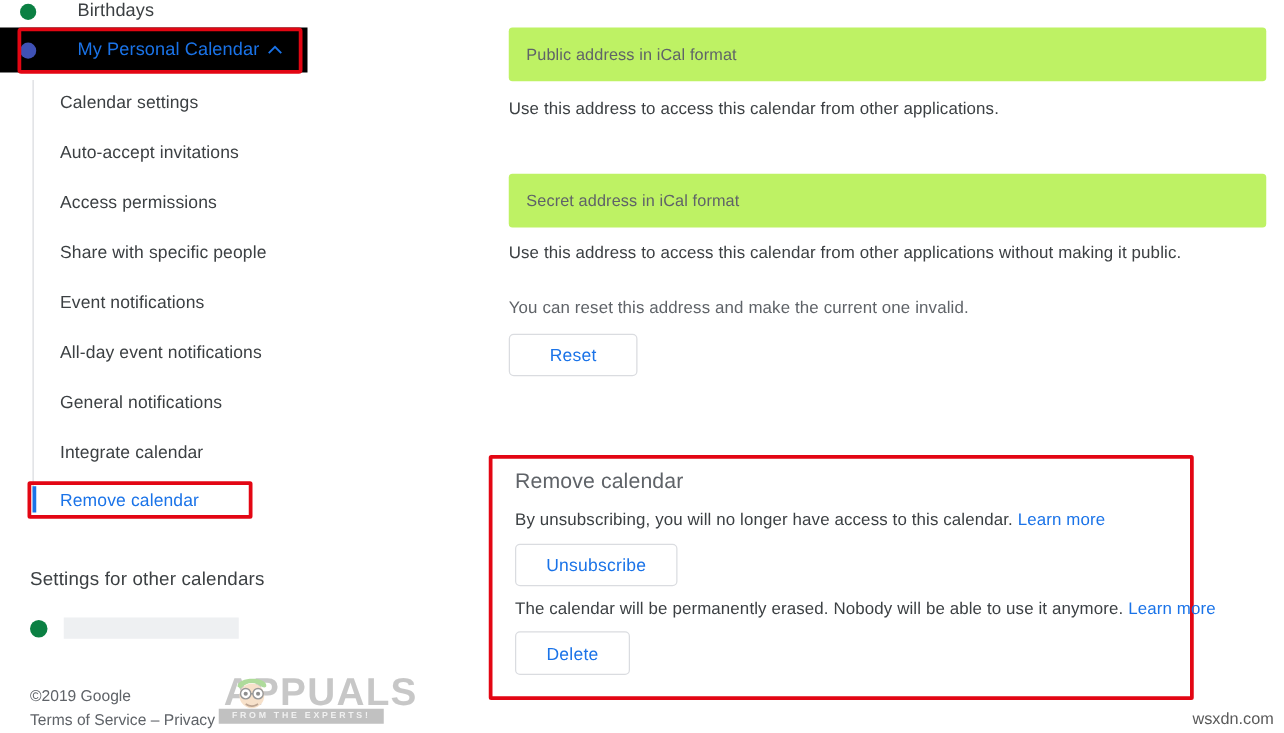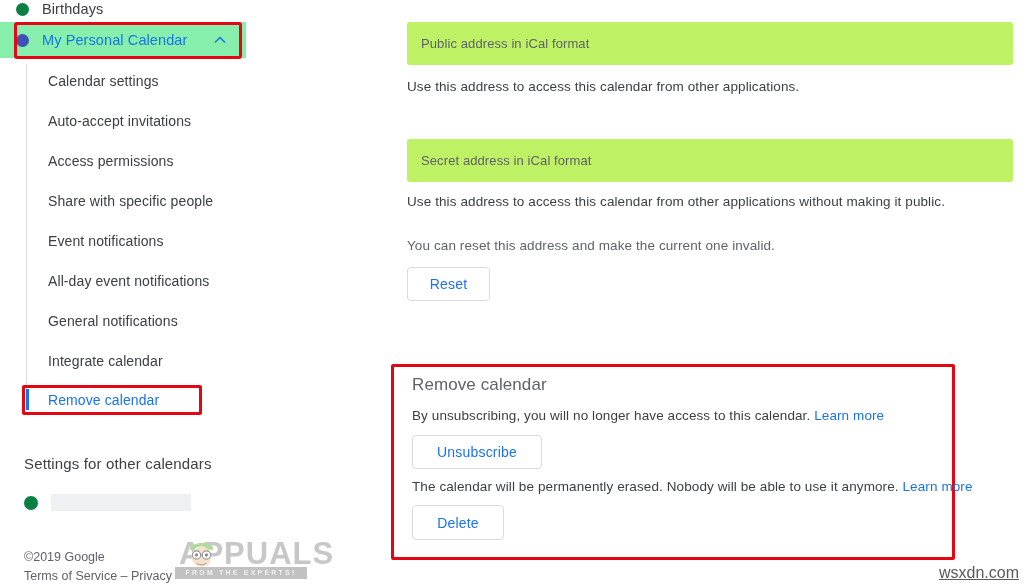--- a/index.html
+++ b/index.html
@@ -23,28 +23,29 @@
     padding-left: 16px;
   }
   .cal-row .dot {
     width: 13px; height: 13px; border-radius: 50%;
     flex: 0 0 13px; margin-right: 13px;
   }
   .cal-row .cal-label {
     font-size: 14.5px;
     color: #3c4043;
     letter-spacing: .1px;
+    margin-left: 20px;
   }
 
   #row-birthdays { left: 0; top: -8px; width: 246px; }
   #row-birthdays .dot { background: #0b8043; }
 
   #row-personal {
     left: 0; top: 22px; width: 246px; height: 36px;
-    background: #86efac;
+    background: #000000;
   }
   #row-personal .dot { background: #3f51b5; }
   #row-personal .cal-label { color: #1a73e8; font-weight: 500; }
   #row-personal .chev {
     margin-left: auto; margin-right: 18px; color: #1a73e8;
     display: flex; align-items: center;
   }
 
   
   .anno-personal {
@@ -113,23 +114,22 @@
   .wm-sub {
     position: absolute; left: 12px; top: 33px; width: 132px; height: 12px;
     background: #8f8f8f; color: #e6e6e6;
     font-size: 7px; letter-spacing: 2.2px; font-weight: bold;
     text-align: center; line-height: 12px;
   }
   .wm-face { position: absolute; left: 22px; top: 2px; width: 33px; height: 33px; }
 
   .wm-corner {
     position: absolute; right: 8px; bottom: 4px;
-    font-size: 16px; color: #5a5a5a;
+    font-size: 13px; color: #5a5a5a;
     font-family: "Liberation Sans", sans-serif;
-    text-decoration: underline;
   }
 
   
   .main { position: absolute; left: 407px; top: 0; width: 620px; height: 586px; }
 
   .ro-field {
     position: absolute; left: 0; width: 606px; height: 43px;
     background: #bef264; border-radius: 3px;
     display: flex; align-items: center; padding-left: 14px;
   }
@@ -248,21 +248,21 @@
     <div class="ro-field" style="top:22px">
       <span>Public address in iCal format</span>
     </div>
     <div class="helper" style="top:79px">Use this address to access this calendar from other applications.</div>
 
     <div class="ro-field" style="top:139px">
       <span>Secret address in iCal format</span>
     </div>
     <div class="helper" style="top:194px">Use this address to access this calendar from other applications without making it public.</div>
     <div class="helper muted" style="top:238px">You can reset this address and make the current one invalid.</div>
-    <div class="btn" style="left:0; top:267px; width:83px; height:34px;">Reset</div>
+    <div class="btn" style="left:0; top:267px; width:103px; height:34px;">Reset</div>
 
     <div class="remove-card">
       <div class="rc-title">Remove calendar</div>
 
       <div class="rc-text" style="top:41px">
         <span>By unsubscribing, you will no longer have access to this calendar.</span>
         <a href="#">Learn more</a>
       </div>
 
       <div class="btn" style="left:18px; top:68px; width:130px; height:34px;">Unsubscribe</div>

